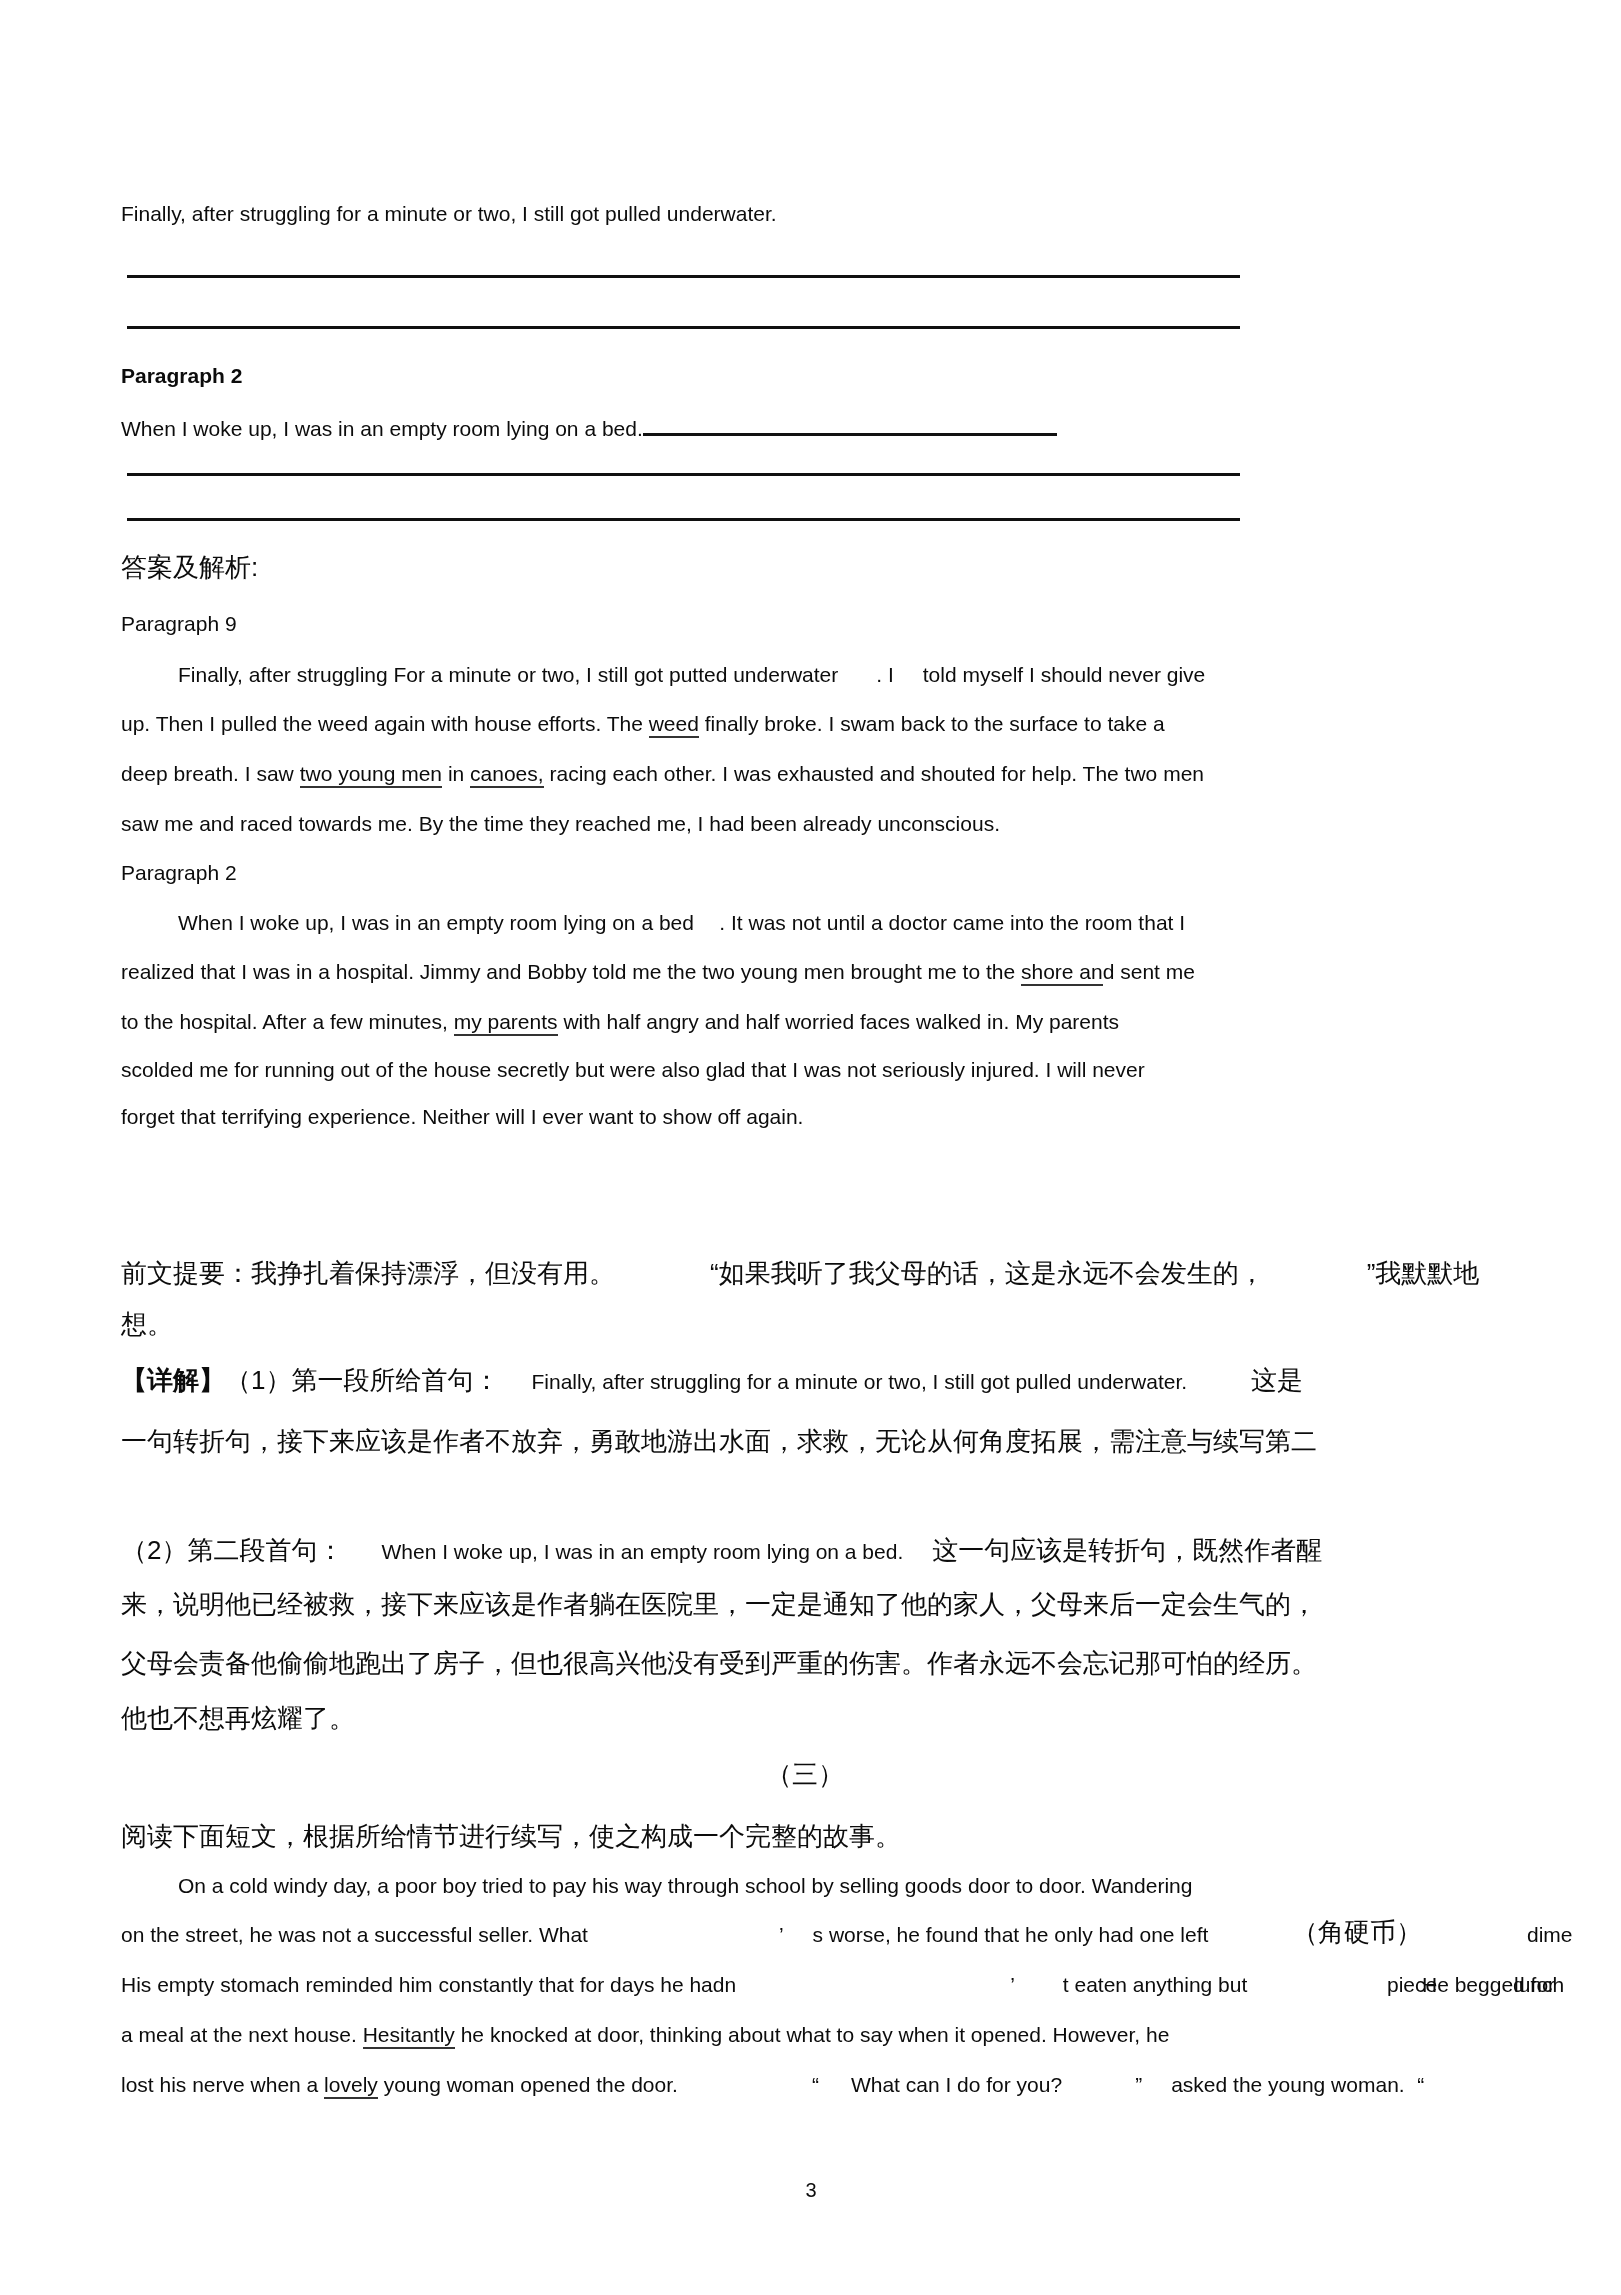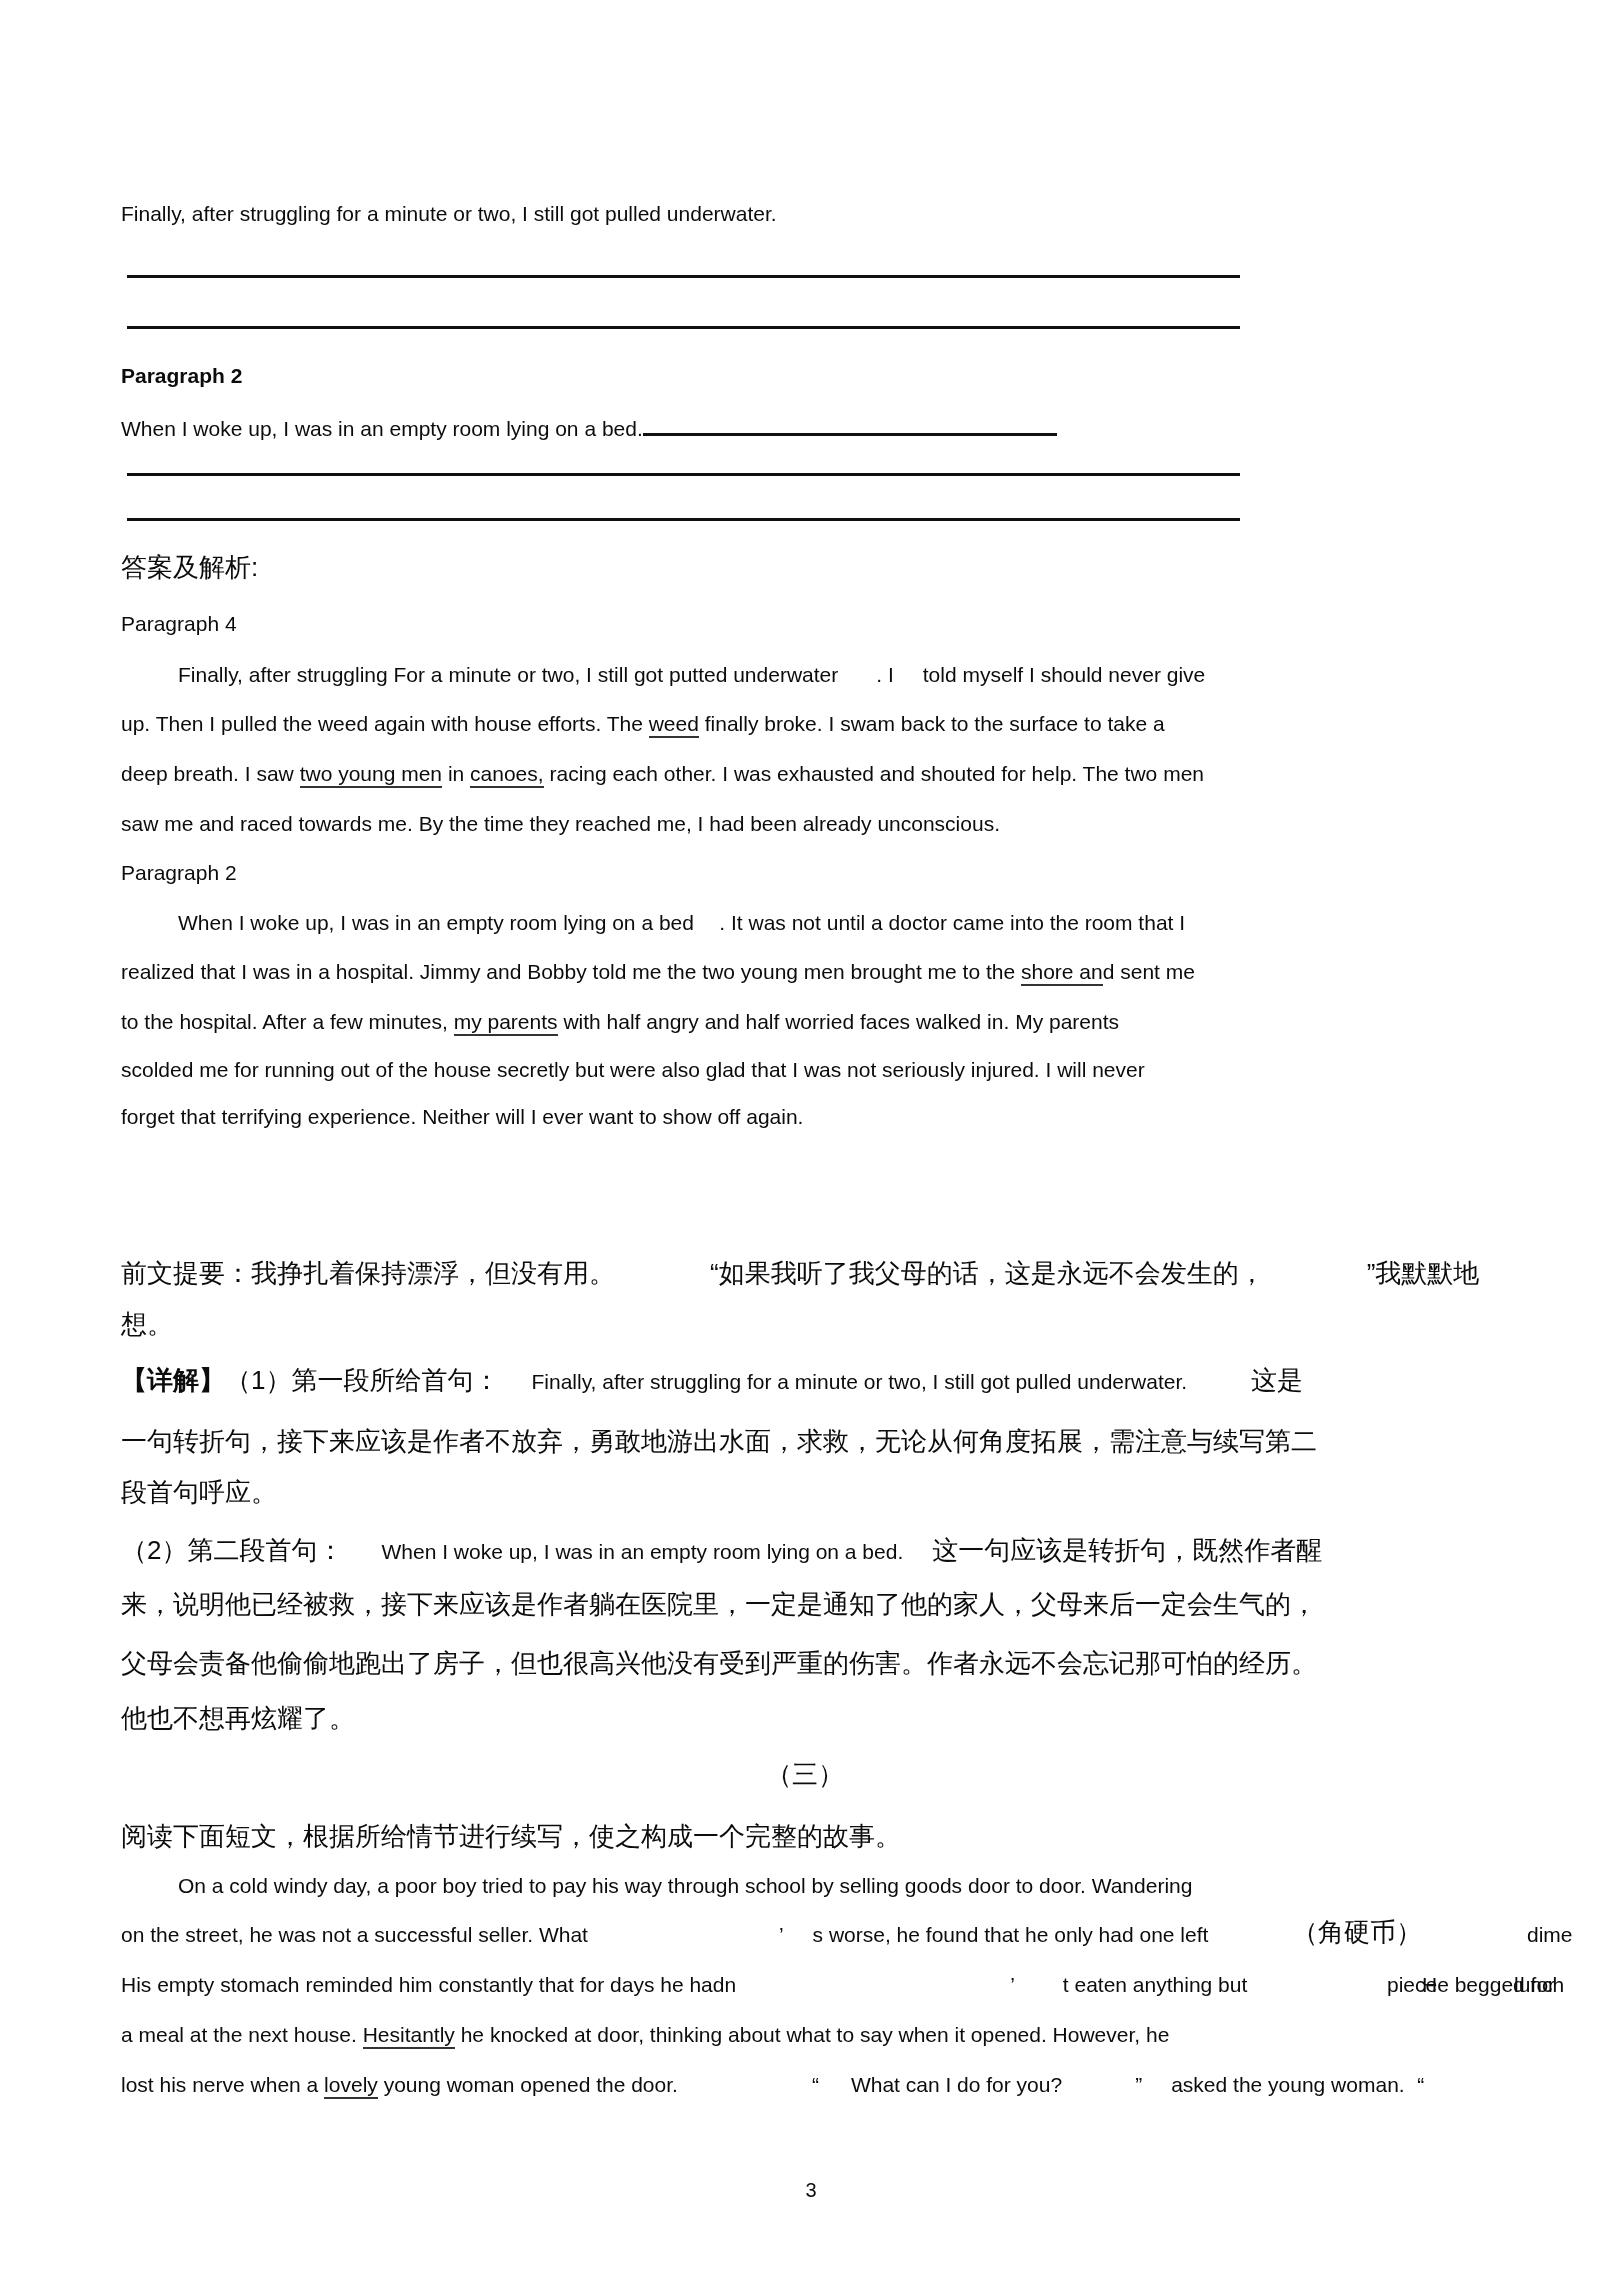--- a/index.html
+++ b/index.html
@@ -38,21 +38,21 @@
 
   <div class="ln en b" style="top:363px">Paragraph 2</div>
 
   <div class="ln en" style="top:414px"><span>When I woke up, I was in an empty room lying on a bed.</span><span class="blankline"></span></div>
 
   <div class="rule" style="top:473px;width:1113px"></div>
   <div class="rule" style="top:518px;width:1113px"></div>
 
   <div class="ln cn" style="top:552px">答案及解析:</div>
 
-  <div class="ln en" style="top:611px">Paragraph 4</div>
+  <div class="ln en" style="top:611px">Paragraph 9</div>
 
   <div class="ln en ind" style="top:662px"><span>Finally, after struggling For a minute or two, I still got putted underwater</span><span class="sp" style="width:38px"></span><span>. I</span><span class="sp" style="width:29px"></span><span>told myself I should never give</span></div>
 
   <div class="ln en" style="top:711px"><span>up. Then I pulled the weed again with house efforts. The </span><span class="u">weed</span><span> finally broke. I swam back to the surface to take a</span></div>
 
   <div class="ln en" style="top:761px"><span>deep breath. I saw </span><span class="u">two young men</span><span> in </span><span class="u">canoes,</span><span> racing each other. I was exhausted and shouted for help. The two men</span></div>
 
   <div class="ln en" style="top:811px">saw me and raced towards me. By the time they reached me, I had been already unconscious.</div>
 
   <div class="ln en" style="top:860px">Paragraph 2</div>
@@ -67,21 +67,20 @@
   <div class="ln en" style="top:1104px">forget that terrifying experience. Neither will I ever want to show off again.</div>
 
 
   <div class="ln cn" style="top:1258px"><span>前文提要：我挣扎着保持漂浮，但没有用。</span><span class="sp" style="width:95px"></span><span>“如果我听了我父母的话，这是永远不会发生的，</span><span class="sp" style="width:102px"></span><span>”我默默地</span></div>
 
   <div class="ln cn" style="top:1309px">想。</div>
 
   <div class="ln cn" style="top:1365px"><span class="b">【详解】</span><span>（1）第一段所给首句：</span><span class="sp" style="width:32px"></span><span class="en-in">Finally, after struggling for a minute or two, I still got pulled underwater.</span><span class="sp" style="width:64px"></span><span>这是</span></div>
 
   <div class="ln cn" style="top:1426px">一句转折句，接下来应该是作者不放弃，勇敢地游出水面，求救，无论从何角度拓展，需注意与续写第二</div>
-  <div class="ln cn" style="top:1477px">段首句呼应。</div>
 
   <div class="ln cn" style="top:1535px"><span>（2）第二段首句：</span><span class="sp" style="width:38px"></span><span class="en-in">When I woke up, I was in an empty room lying on a bed.</span><span class="sp" style="width:29px"></span><span>这一句应该是转折句，既然作者醒</span></div>
 
   <div class="ln cn" style="top:1589px">来，说明他已经被救，接下来应该是作者躺在医院里，一定是通知了他的家人，父母来后一定会生气的，</div>
   <div class="ln cn" style="top:1648px">父母会责备他偷偷地跑出了房子，但也很高兴他没有受到严重的伤害。作者永远不会忘记那可怕的经历。</div>
   <div class="ln cn" style="top:1703px">他也不想再炫耀了。</div>
 
   <div class="ln cn center" style="top:1759px;width:1368px">（三）</div>
 
   <div class="ln cn" style="top:1821px">阅读下面短文，根据所给情节进行续写，使之构成一个完整的故事。</div>

